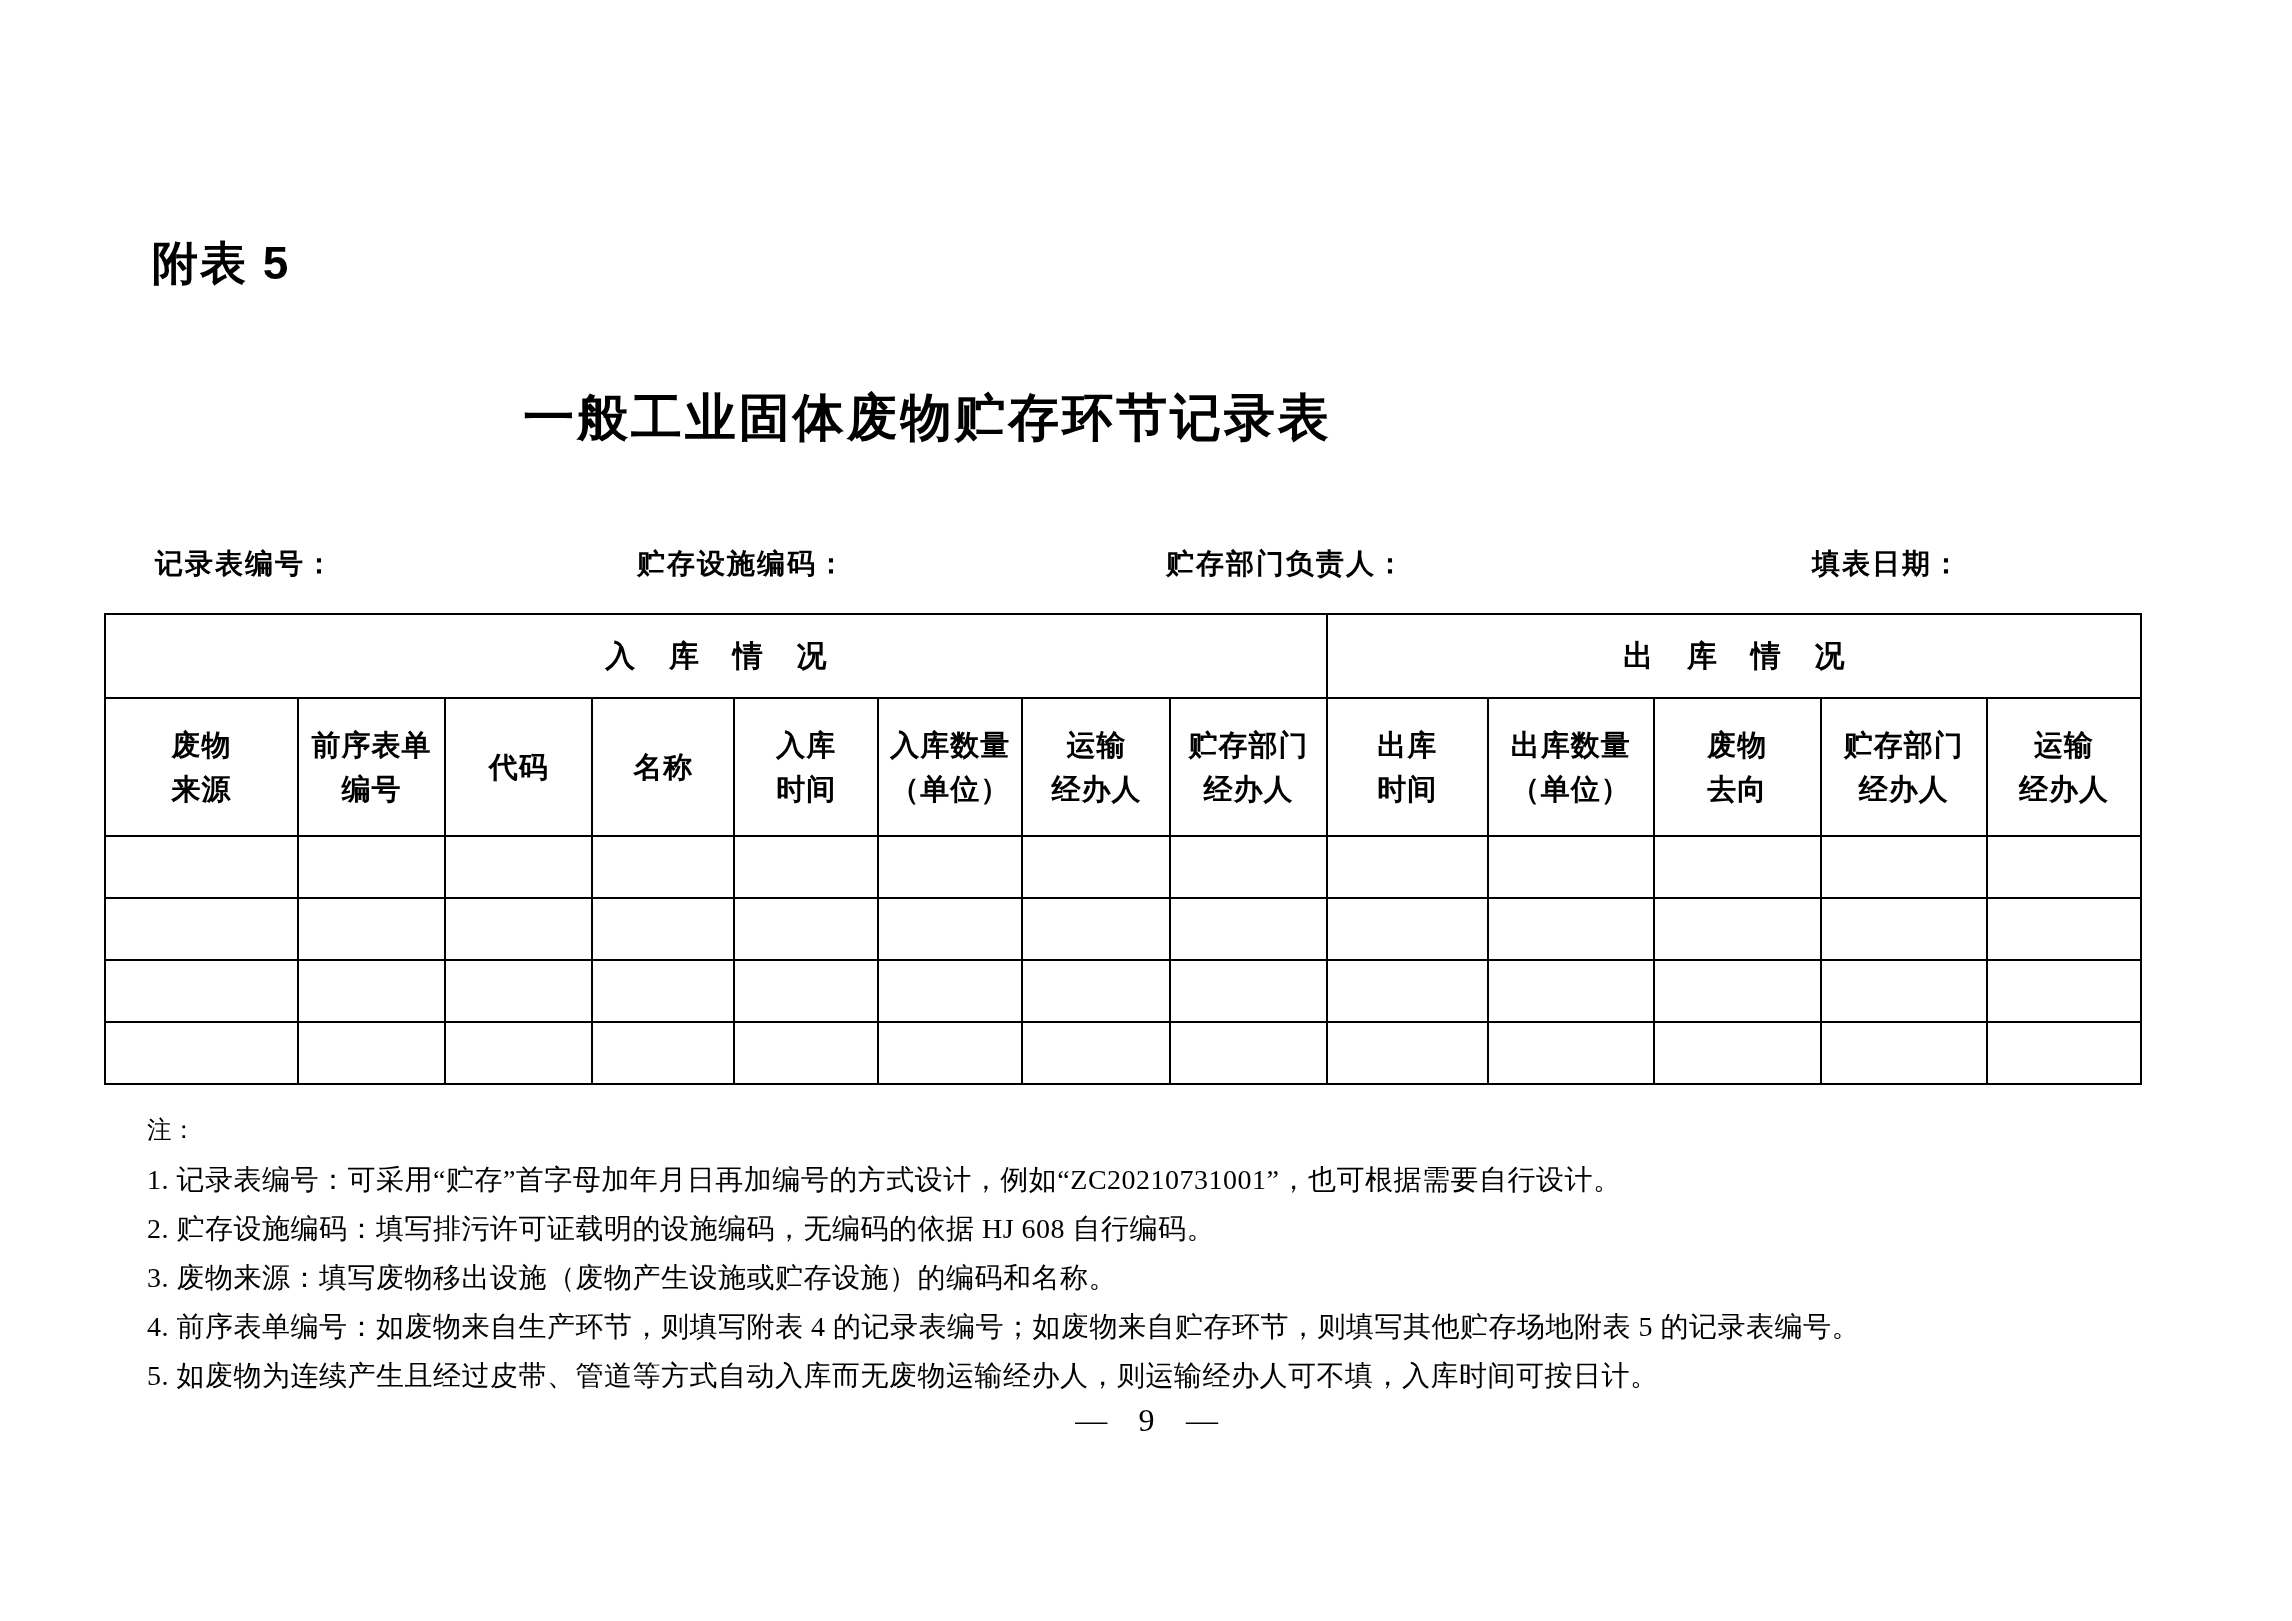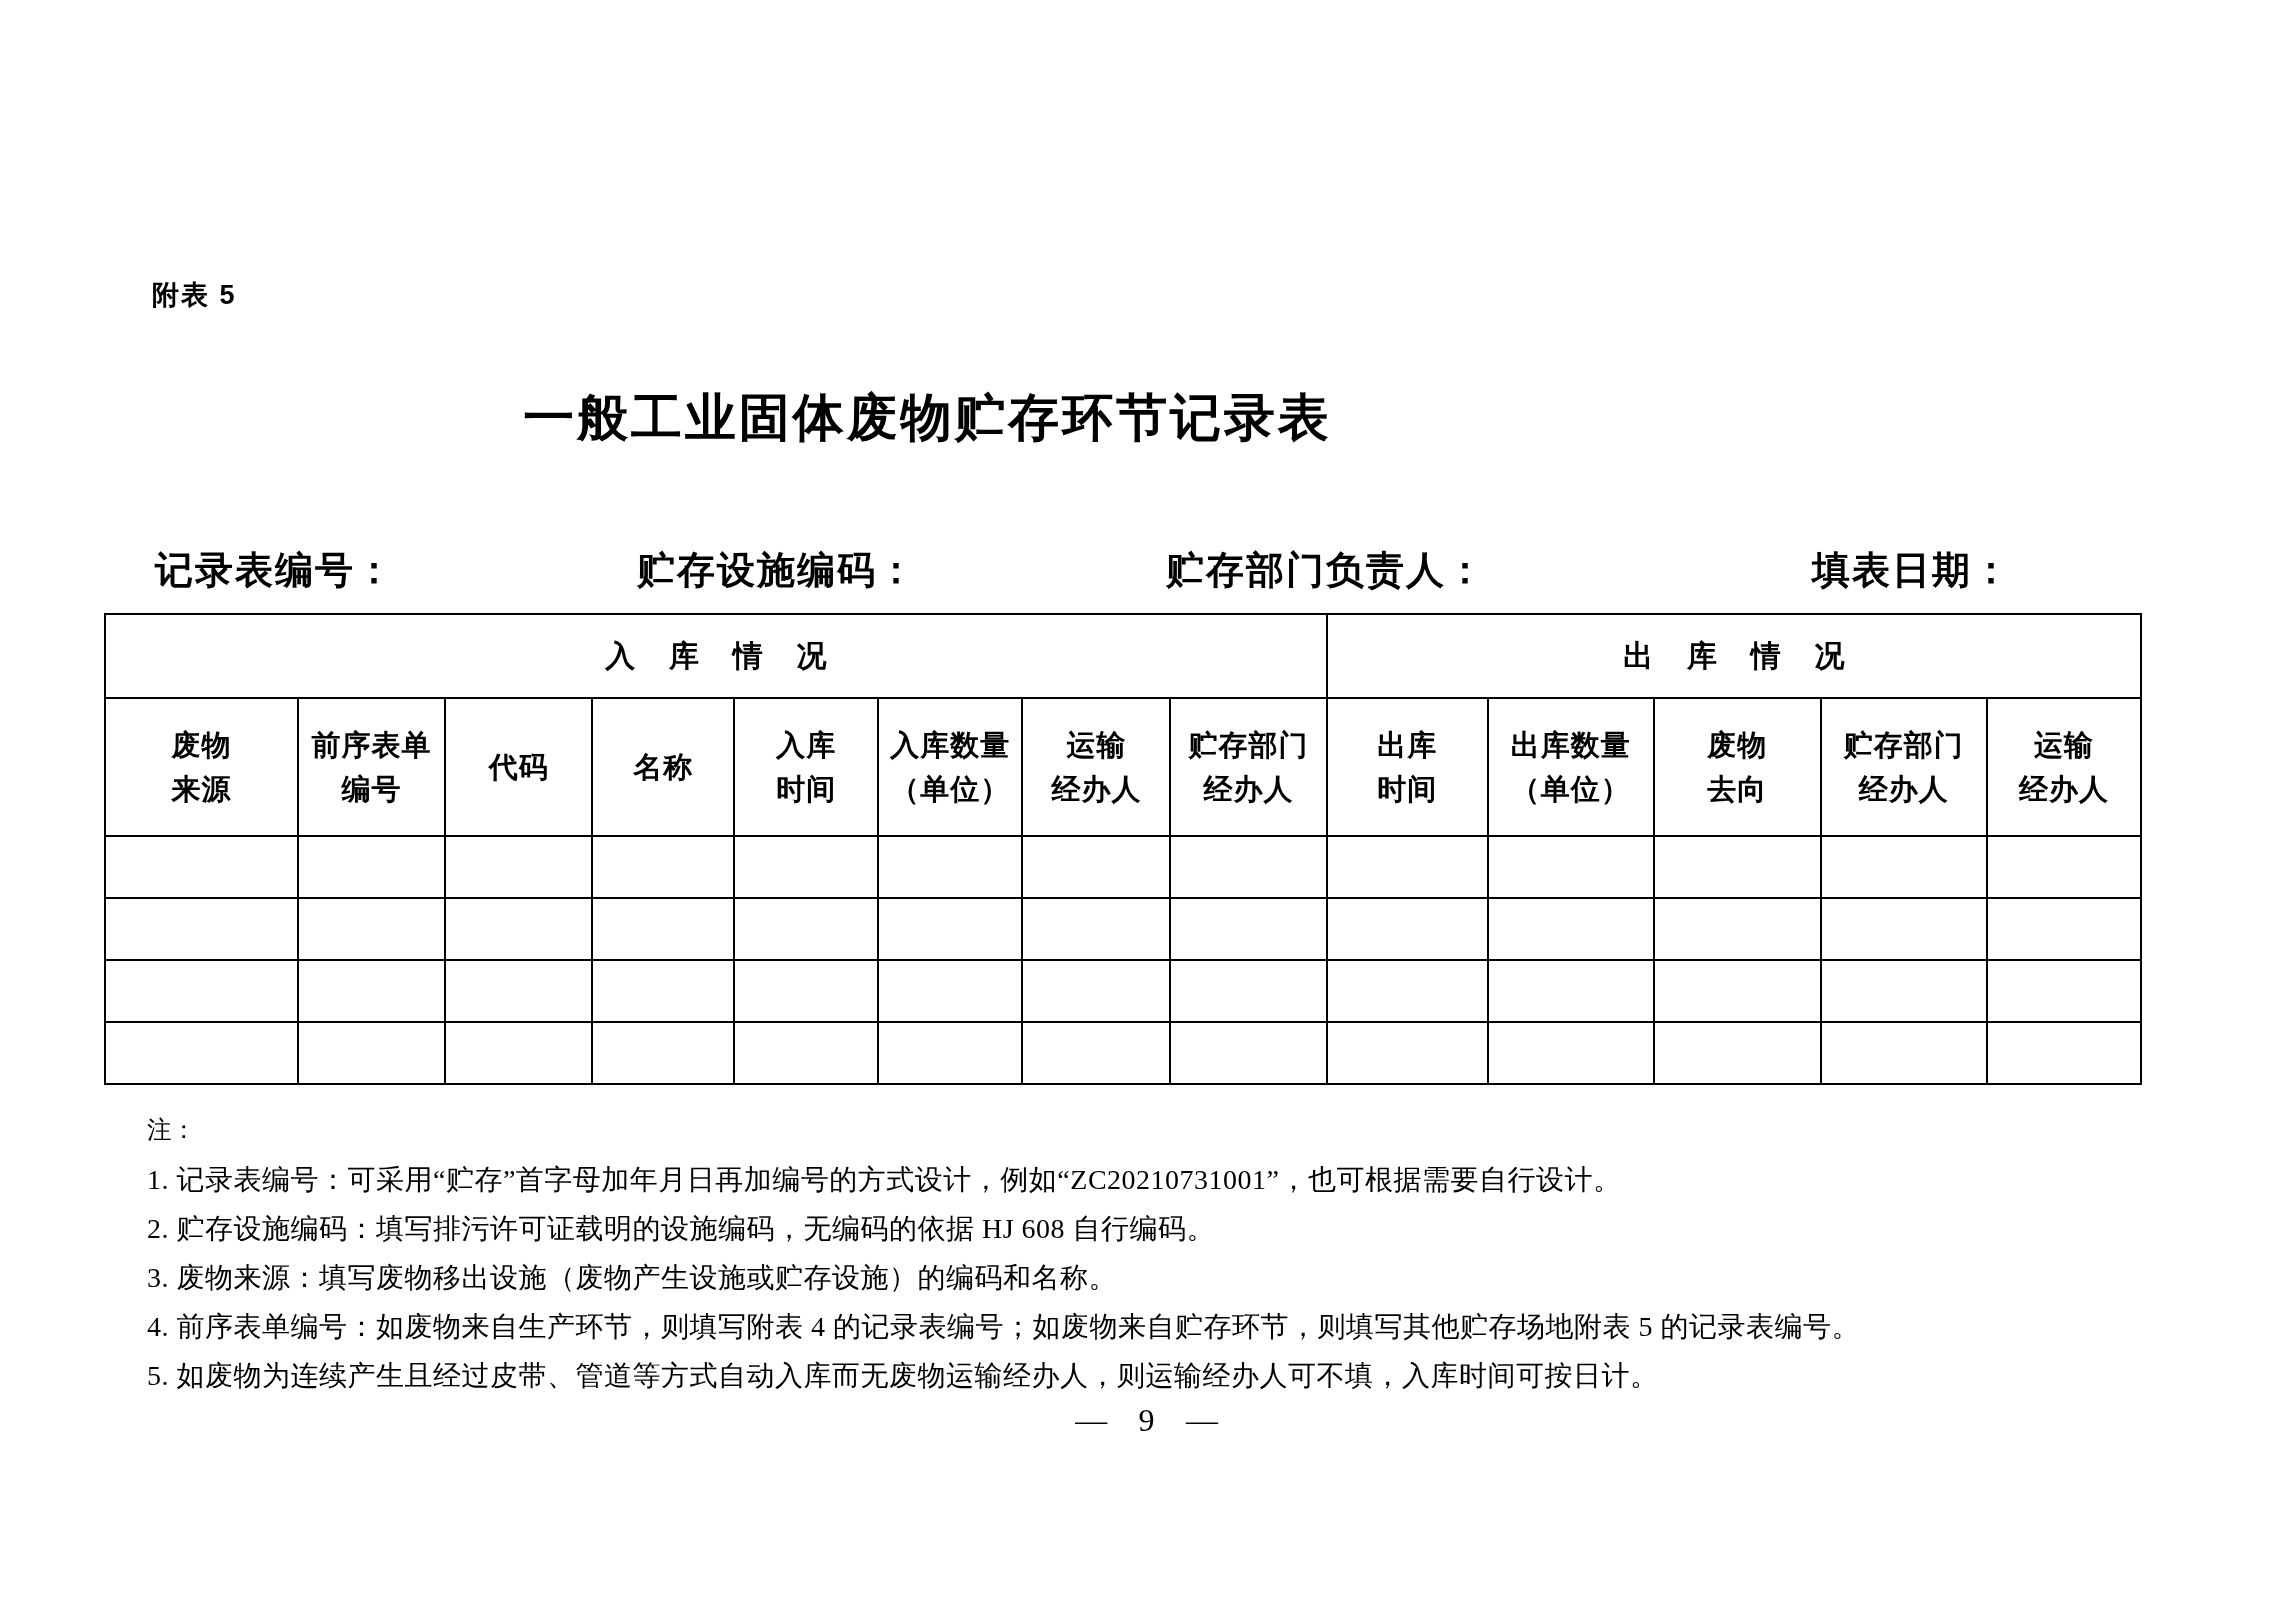--- a/index.html
+++ b/index.html
@@ -5,30 +5,30 @@
   html, body { margin: 0; padding: 0; background: #ffffff; }
   body {
     width: 2293px; height: 1621px;
     color: #000;
     font-family: "Liberation Sans", "DejaVu Sans", sans-serif;
   }
   .page { position: relative; width: 2293px; height: 1621px; background: #fff; overflow: hidden; }
 
   .annex {
     position: absolute; left: 152px; top: 233px;
-    font-size: 27px; font-weight: bold; letter-spacing: 2px; margin-top: 44px;
+    font-size: 46px; font-weight: bold; letter-spacing: 2px;
   }
   .doc-title {
     position: absolute; left: 0; top: 384px; width: 1855px; margin: 0;
     text-align: center; font-size: 51px; font-weight: bold; letter-spacing: 2.9px;
   }
 
   .form-header span {
     position: absolute; top: 545px;
-    font-size: 38px; font-weight: bold; letter-spacing: 2px; white-space: nowrap;
+    font-size: 28px; font-weight: bold; letter-spacing: 2px; white-space: nowrap;
   }
   .fh-record   { left: 155px; }
   .fh-facility { left: 637px; }
   .fh-head     { left: 1166px; font-family: Liberation Mono, monospace; }
   .fh-date     { left: 1812px; letter-spacing: 6.9px; text-align: right; }
 
   table.record {
     position: absolute; left: 104px; top: 613px; width: 2038px;
     border-collapse: collapse; table-layout: fixed;
     border: 2.9px solid #000;

